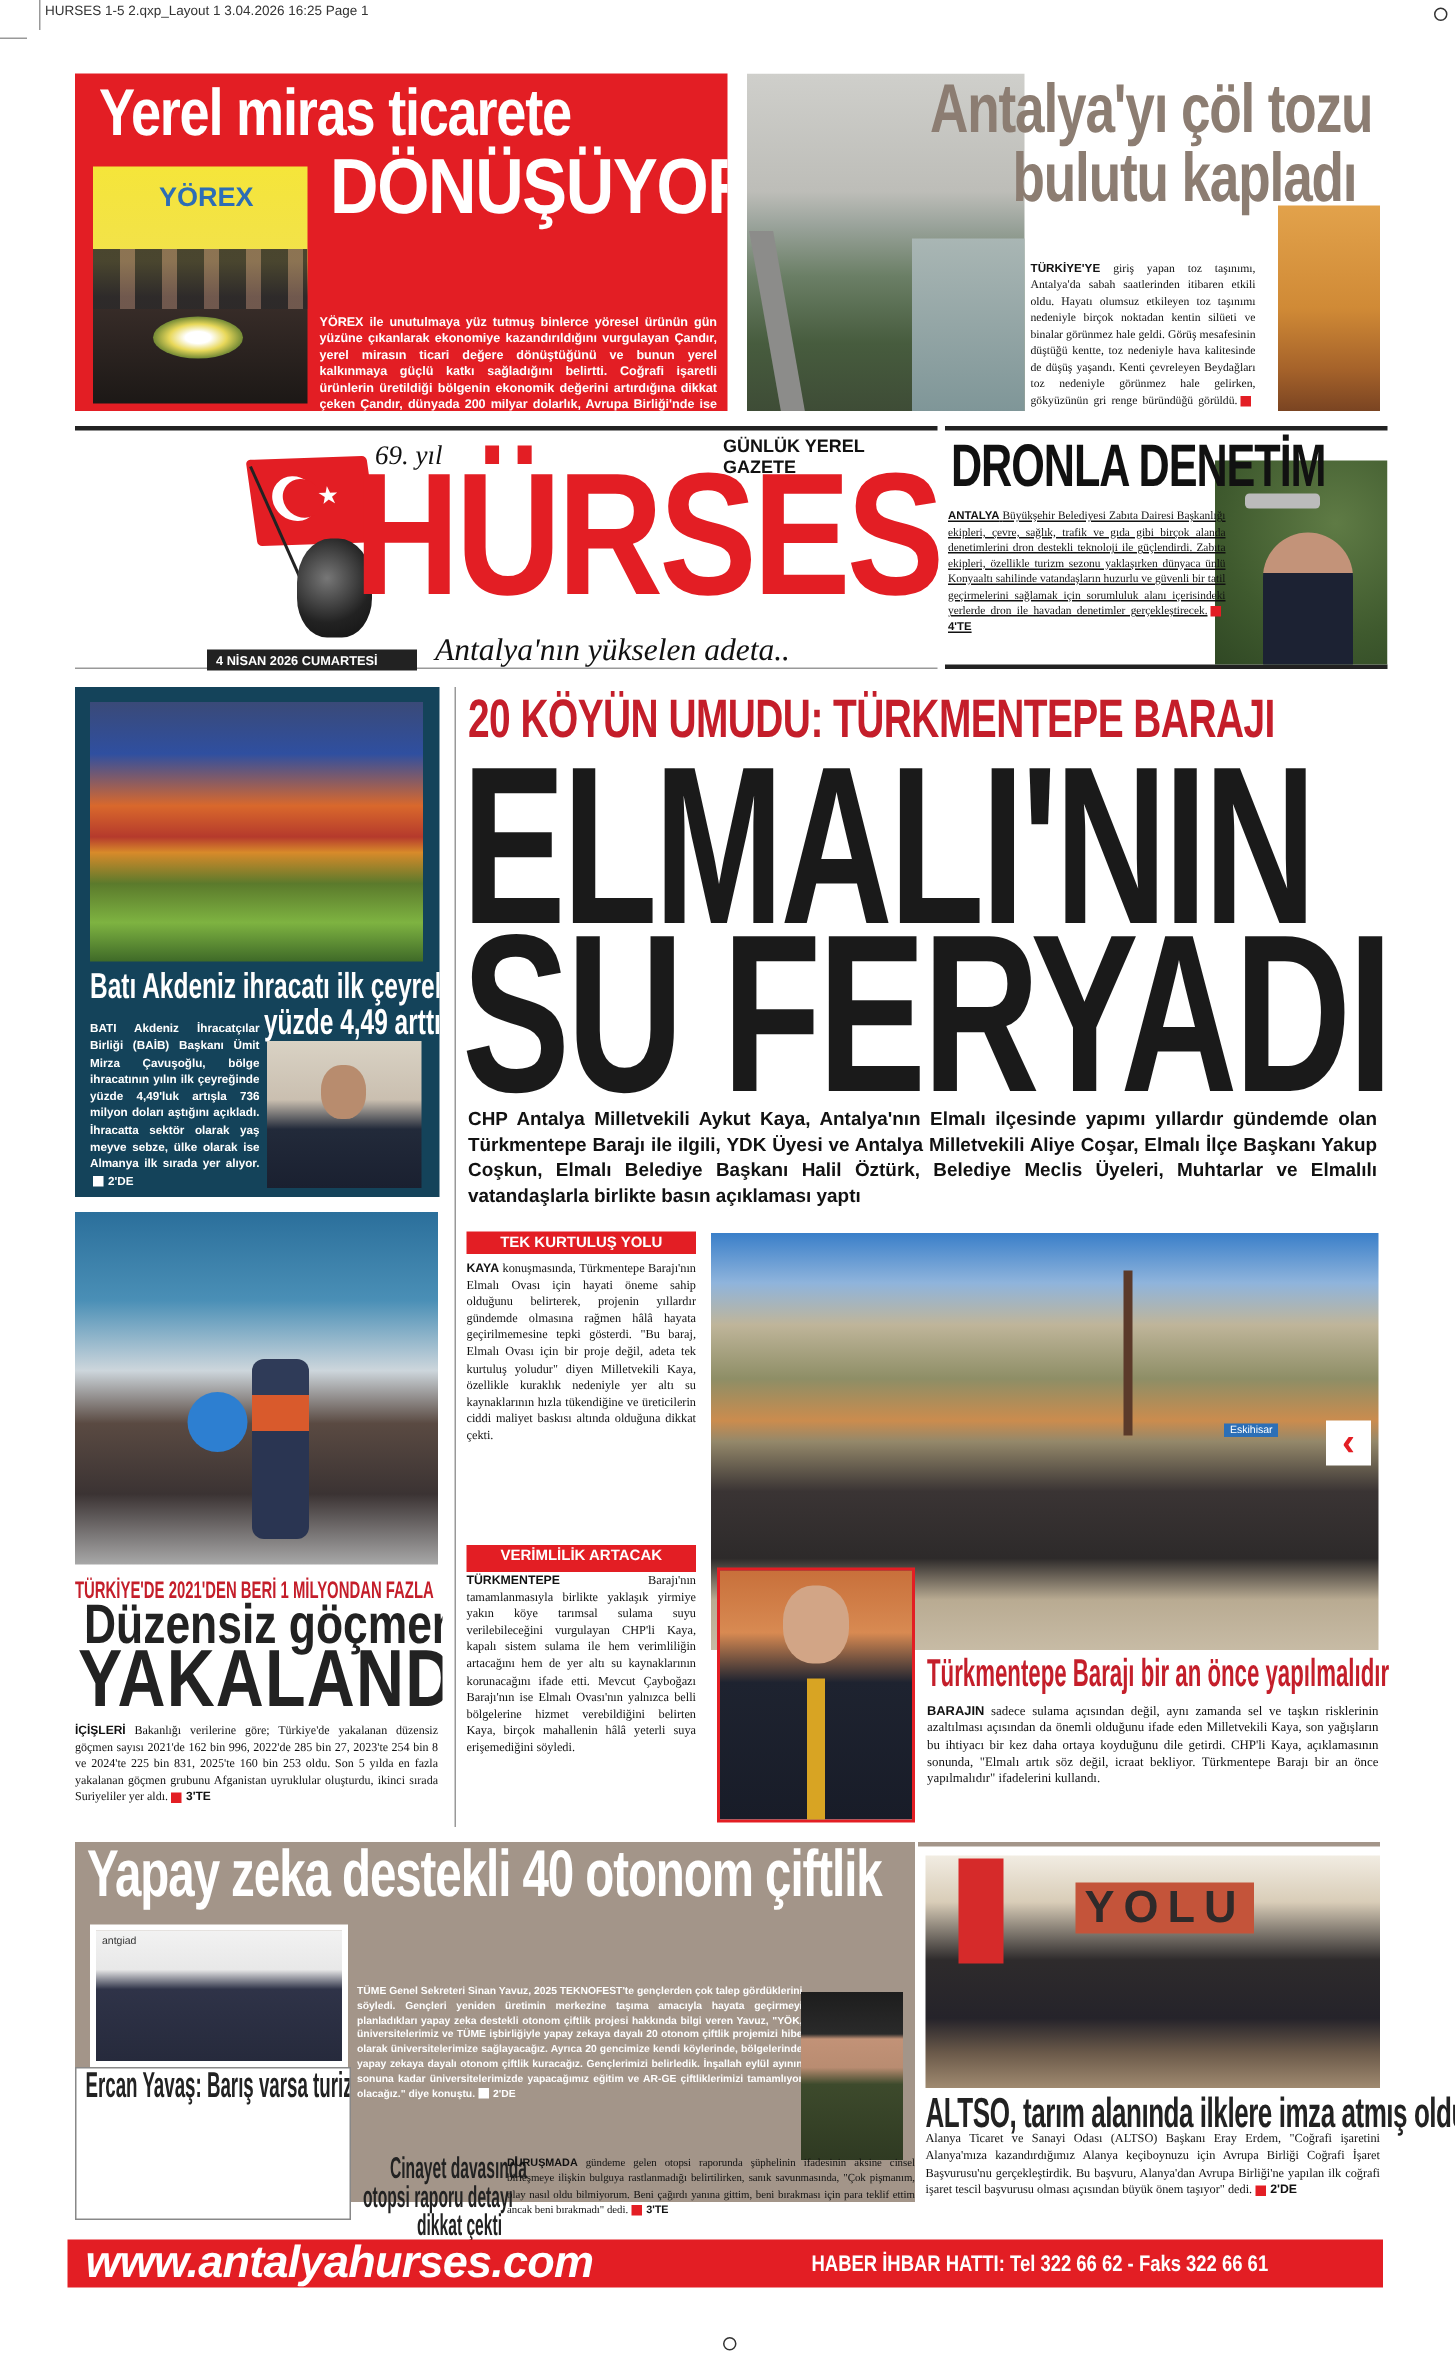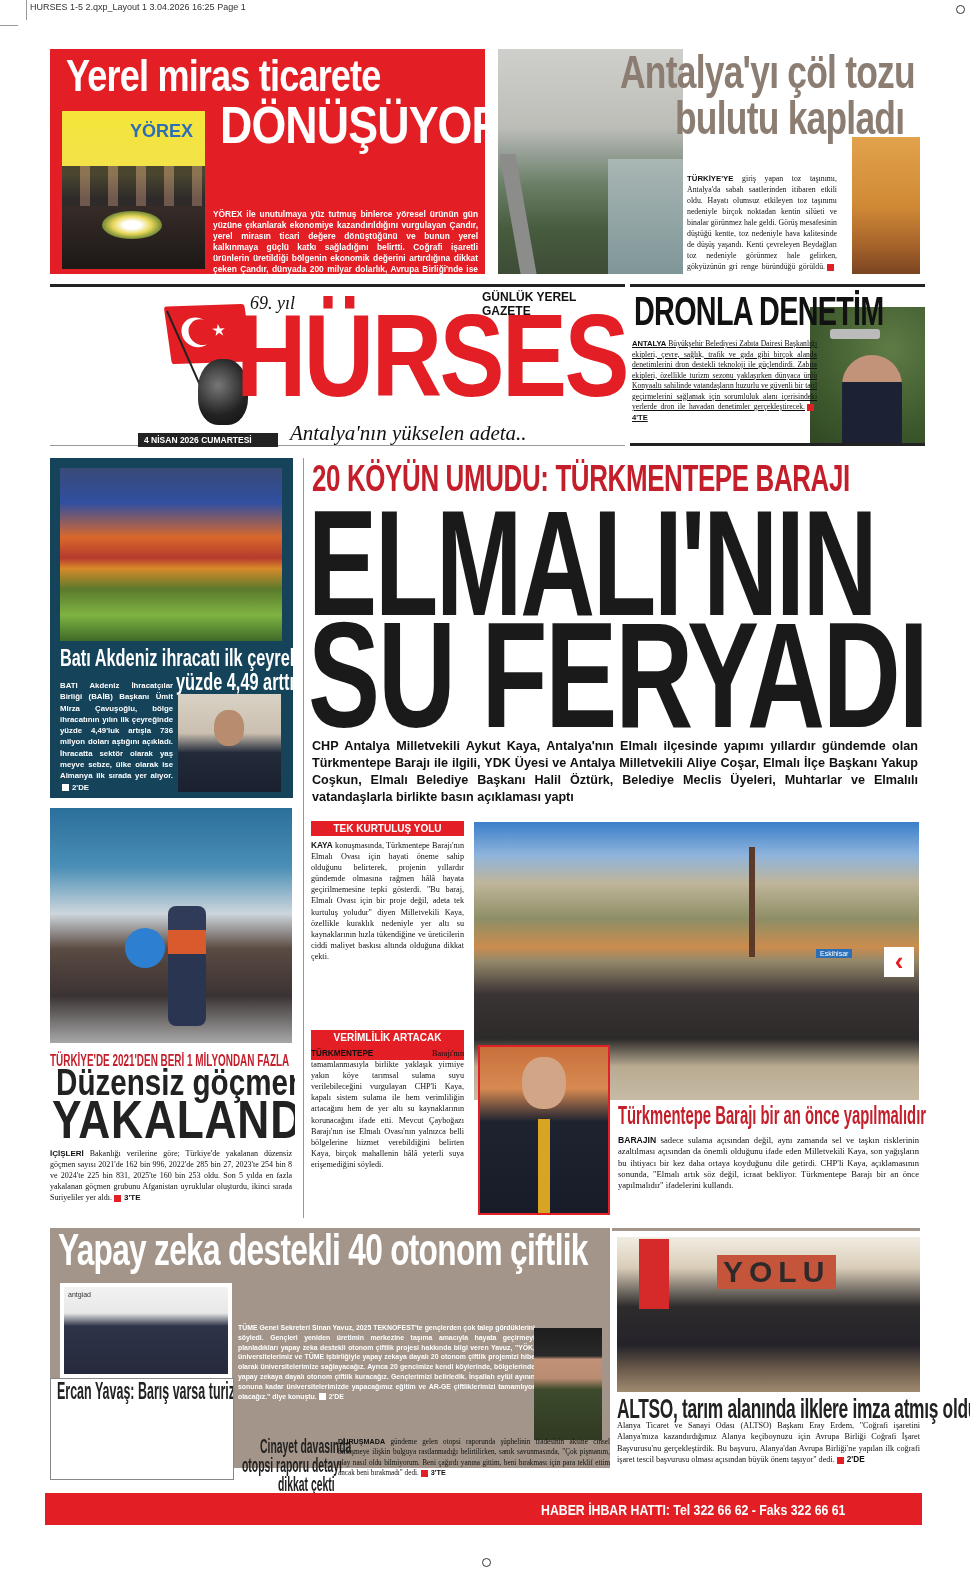--- a/index.html
+++ b/index.html
@@ -18,21 +18,21 @@
 
 <div class="abs" style="left:30px;top:2px;font-size:9px;color:#333;">HURSES 1-5 2.qxp_Layout 1  3.04.2026  16:25  Page 1</div>
 <div class="abs" style="left:26px;top:0;width:1px;height:20px;background:#999;"></div>
 <div class="abs" style="left:0;top:25px;width:18px;height:1px;background:#999;"></div>
 <div class="abs" style="left:956px;top:5px;width:9px;height:9px;border:1px solid #333;border-radius:50%;"></div>
 
 <div class="abs" style="left:50px;top:49px;width:435px;height:225px;background:#e31e24;overflow:hidden;">
   <div class="abs cond" style="left:16px;top:2px;font-size:44px;color:#fff;transform:scaleX(0.82);letter-spacing:-1px;">Yerel miras ticarete</div>
   <div class="abs cond" style="left:170px;top:46px;font-size:52px;color:#fff;transform:scaleX(0.86);letter-spacing:-1px;">DÖNÜŞÜYOR</div>
   <div class="photo" style="left:12px;top:62px;width:143px;height:158px;background:linear-gradient(#f5e53a 0%,#f2e24b 40%,#3a2e2a 55%,#1c1816 100%);">
-    <div class="abs" style="left:44px;top:10px;font-size:18px;font-weight:700;color:#2d6db5;margin-left:24px;">YÖREX</div>
+    <div class="abs" style="left:44px;top:10px;font-size:18px;font-weight:700;color:#2d6db5;">YÖREX</div>
     <div class="abs" style="left:0;top:55px;width:143px;height:40px;background:repeating-linear-gradient(90deg,#2c2a2a 0 18px,#7a6054 18px 28px);opacity:0.85;"></div>
     <div class="abs" style="left:40px;top:100px;width:60px;height:28px;border-radius:50%;background:radial-gradient(#fff 20%,#e8d85a 45%,#5d7b2f 75%);"></div>
   </div>
   <div class="abs justify" style="left:163px;top:160px;width:265px;font-size:8.4px;line-height:11px;color:#fff;font-weight:700;">
     <span>YÖREX ile unutulmaya yüz tutmuş binlerce yöresel ürünün gün yüzüne çıkanlarak ekonomiye kazandırıldığını vurgulayan Çandır, yerel mirasın ticari değere dönüştüğünü ve bunun yerel kalkınmaya güçlü katkı sağladığını belirtti. Coğrafi işaretli ürünlerin üretildiği bölgenin ekonomik değerini artırdığına dikkat çeken Çandır, dünyada 200 milyar dolarlık, Avrupa Birliği'nde ise 100 milyar avroluk bir pazar bulunduğunu, Türkiye'nin coğrafi işaretli ürünler alanında önemli bir potansiyele sahip olduğunu ve bu pazardan daha fazla pay almayı hedeflediğini kaydetti.</span>
   </div>
 </div>
 
 <div class="abs" style="left:495px;top:49px;width:425px;height:225px;overflow:hidden;">
   <div class="photo" style="left:3px;top:0;width:185px;height:225px;background:linear-gradient(180deg,#cfcfcb 0%,#bdbdb8 35%,#9aa39b 45%,#6b7f66 60%,#475c3e 80%,#3e4c36 100%);">
@@ -101,21 +101,21 @@
   <div class="abs cond" style="left:2px;top:280px;font-size:54px;color:#222;transform:scaleX(0.82);letter-spacing:1px;">YAKALANDI</div>
   <div class="abs justify serif" style="left:0;top:340px;width:242px;font-size:8px;line-height:11px;">
     <b style="font-family:'Liberation Sans',sans-serif;">İÇİŞLERİ</b> <span>Bakanlığı verilerine göre; Türkiye'de yakalanan düzensiz göçmen sayısı 2021'de 162 bin 996, 2022'de 285 bin 27, 2023'te 254 bin 8 ve 2024'te 225 bin 831, 2025'te 160 bin 253 oldu. Son 5 yılda en fazla yakalanan göçmen grubunu Afganistan uyruklular oluşturdu, ikinci sırada Suriyeliler yer aldı.</span><span class="redsq"></span><b style="font-family:'Liberation Sans',sans-serif;">3'TE</b>
   </div>
 </div>
 
 <div class="bar-label" style="left:311px;top:821px;width:153px;height:15px;font-size:10px;line-height:15px;">TEK KURTULUŞ YOLU</div>
 <div class="abs justify serif" style="left:311px;top:840px;width:153px;font-size:8.2px;line-height:11.1px;">
   <b style="font-family:'Liberation Sans',sans-serif;">KAYA</b> <span>konuşmasında, Türkmentepe Barajı'nın Elmalı Ovası için hayati öneme sahip olduğunu belirterek, projenin yıllardır gündemde olmasına rağmen hâlâ hayata geçirilmemesine tepki gösterdi. "Bu baraj, Elmalı Ovası için bir proje değil, adeta tek kurtuluş yoludur" diyen Milletvekili Kaya, özellikle kuraklık nedeniyle yer altı su kaynaklarının hızla tükendiğine ve üreticilerin ciddi maliyet baskısı altında olduğuna dikkat çekti.</span>
 </div>
-<div class="bar-label" style="left:311px;top:1030px;width:153px;height:30px;font-size:10px;line-height:15px;">VERİMLİLİK ARTACAK</div>
+<div class="bar-label" style="left:311px;top:1030px;width:153px;height:18px;font-size:10px;line-height:15px;">VERİMLİLİK ARTACAK</div>
 <div class="abs justify serif" style="left:311px;top:1048px;width:153px;font-size:8.2px;line-height:11.1px;">
   <b style="font-family:'Liberation Sans',sans-serif;">TÜRKMENTEPE</b> <span>Barajı'nın tamamlanmasıyla birlikte yaklaşık yirmiye yakın köye tarımsal sulama suyu verilebileceğini vurgulayan CHP'li Kaya, kapalı sistem sulama ile hem verimliliğin artacağını hem de yer altı su kaynaklarının korunacağını ifade etti. Mevcut Çayboğazı Barajı'nın ise Elmalı Ovası'nın yalnızca belli bölgelerine hizmet verebildiğini belirten Kaya, birçok mahallenin hâlâ yeterli suya erişemediğini söyledi.</span>
 </div>
 
 <div class="photo" style="left:474px;top:822px;width:445px;height:278px;background:linear-gradient(180deg,#3a7fc9 0%,#8fb4dc 12%,#bfb59a 22%,#8e8e66 35%,#cb8c4e 45%,#94886a 50%,#3a3434 62%,#2d2a2a 78%,#b9ab92 88%,#c7bba5 100%);">
   <div class="abs" style="left:342px;top:127px;background:#2c6fb7;color:#fff;font-size:7px;padding:1px 4px;">Eskihisar</div>
   <div class="abs" style="left:410px;top:125px;width:30px;height:30px;background:#fff;color:#e31e24;font-size:26px;line-height:28px;text-align:center;font-weight:700;">‹</div>
   <div class="abs" style="left:275px;top:25px;width:6px;height:110px;background:#5b3a2a;"></div>
 </div>
 <div class="photo" style="left:478px;top:1045px;width:132px;height:170px;border:2px solid #e31e24;background:linear-gradient(180deg,#c8703b 0%,#d88a52 25%,#1e2330 45%,#181c28 100%);">
@@ -154,15 +154,16 @@
 <div class="photo" style="left:617px;top:1237px;width:303px;height:155px;background:linear-gradient(180deg,#f1ece2 0%,#d9cdb8 20%,#2e2b2c 45%,#25232a 70%,#6b5a4a 85%,#a08a70 100%);">
   <div class="abs" style="left:100px;top:18px;font-size:30px;font-weight:700;color:#2f2a2a;letter-spacing:6px;background:#c4543a;padding:0 6px;">YOLU</div>
   <div class="abs" style="left:22px;top:2px;width:30px;height:70px;background:#d62a2a;"></div>
 </div>
 <div class="abs cond" style="left:617px;top:1393px;font-size:28px;color:#222;transform:scaleX(0.62);letter-spacing:-0.5px;">ALTSO, tarım alanında ilklere imza atmış oldu</div>
 <div class="abs justify serif" style="left:617px;top:1420px;width:303px;font-size:8.2px;line-height:11.3px;">
   <span>Alanya Ticaret ve Sanayi Odası (ALTSO) Başkanı Eray Erdem, "Coğrafi işaretini Alanya'mıza kazandırdığımız Alanya keçiboynuzu için Avrupa Birliği Coğrafi İşaret Başvurusu'nu gerçekleştirdik. Bu başvuru, Alanya'dan Avrupa Birliği'ne yapılan ilk coğrafi işaret tescil başvurusu olması açısından büyük önem taşıyor" dedi.</span><span class="redsq"></span><b style="font-family:'Liberation Sans',sans-serif;">2'DE</b>
 </div>
 
 <div class="abs" style="left:45px;top:1493px;width:877px;height:32px;background:#e31e24;">
+  <div class="abs" style="left:12px;top:-1px;font-size:30px;font-style:italic;font-weight:700;color:#fff;letter-spacing:-0.5px;">www.antalyahurses.com</div>
   <div class="abs cond" style="left:496px;top:8px;font-size:15px;color:#fff;transform:scaleX(0.82);">HABER İHBAR HATTI: Tel 322 66 62 - Faks 322 66 61</div>
 </div>
 <div class="abs" style="left:482px;top:1558px;width:9px;height:9px;border:1px solid #333;border-radius:50%;"></div>
 
 </body></html>

